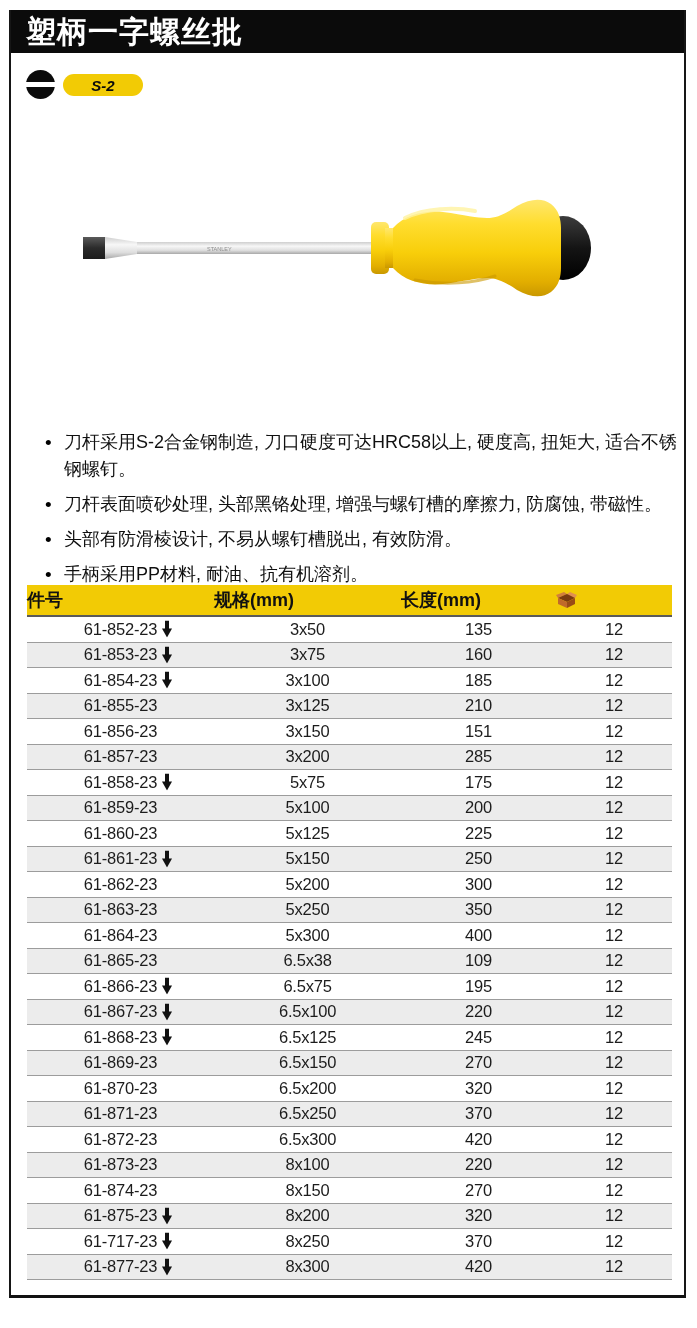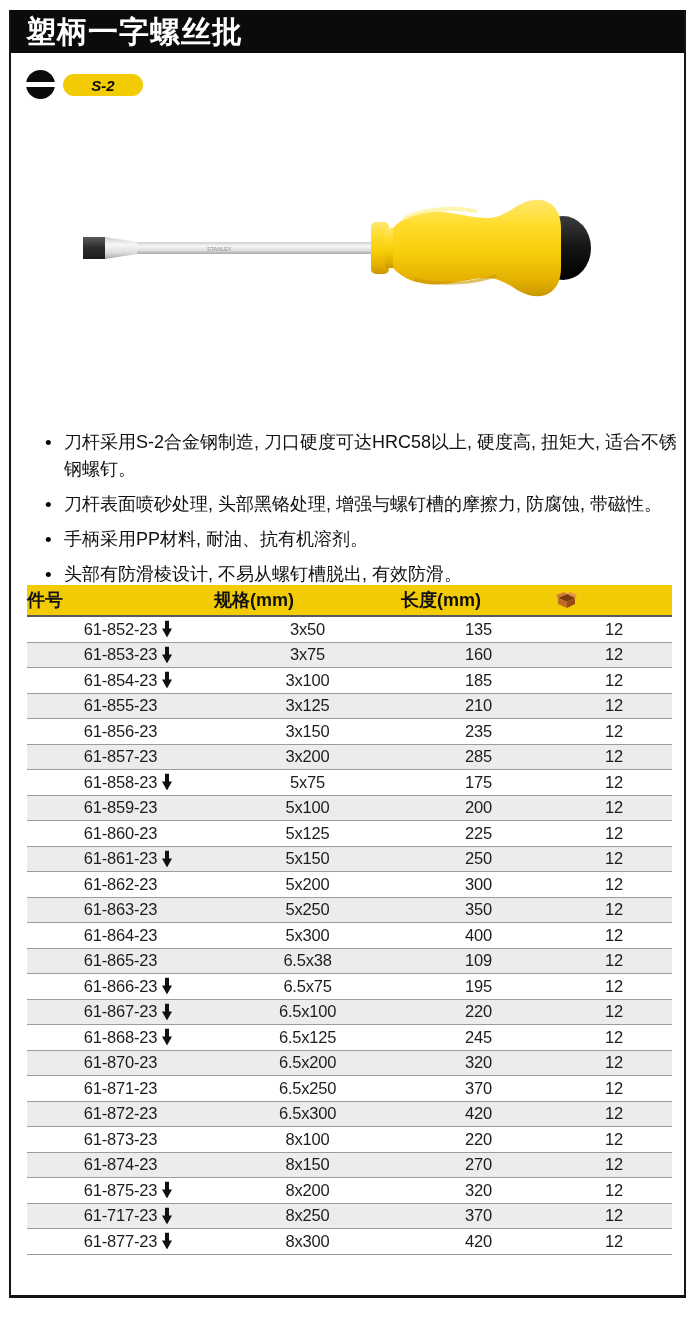--- a/index.html
+++ b/index.html
@@ -100,25 +100,25 @@
     <ul class="feature-list">
   <li>
     <span>刀杆采用S-2合金钢制造, 刀口硬度可达HRC58以上, 硬度高, 扭矩大, 适合不锈钢螺钉。</span>
   </li>
 
   <li>
     <span>刀杆表面喷砂处理, 头部黑铬处理, 增强与螺钉槽的摩擦力, 防腐蚀, 带磁性。</span>
   </li>
 
   <li>
+    <span>头部有防滑棱设计, 不易从螺钉槽脱出, 有效防滑。</span>
+  </li>
+
+  <li>
     <span>手柄采用PP材料, 耐油、抗有机溶剂。</span>
-  </li>
-
-  <li>
-    <span>头部有防滑棱设计, 不易从螺钉槽脱出, 有效防滑。</span>
   </li>
 </ul>
 
     <table class="spec-table">
       <colgroup>
           <col style="width:29%">
           <col style="width:29%">
           <col style="width:24%">
           <col style="width:18%">
         </colgroup>
@@ -195,21 +195,21 @@
     <td>210</td>
     <td>12</td>
   </tr>
 
   <tr>
     <td class="part-cell">
       <span>61-856-23</span>
       
     </td>
     <td>3x150</td>
-    <td>235</td>
+    <td>151</td>
     <td>12</td>
   </tr>
 
   <tr>
     <td class="part-cell">
       <span>61-857-23</span>
       
     </td>
     <td>3x200</td>
     <td>285</td>
@@ -344,20 +344,29 @@
           <rect x="4" y="0" width="4" height="9" fill="#111"></rect>
           <polygon points="1,8 11,8 6,17" fill="#111"></polygon>
         </svg>
       </span>
     </td>
     <td>6.5x125</td>
     <td>245</td>
     <td>12</td>
   </tr>
 
+  <tr>
+    <td class="part-cell">
+      <span>61-869-23</span>
+      
+    </td>
+    <td>6.5x150</td>
+    <td>270</td>
+    <td>12</td>
+  </tr>
 
   <tr>
     <td class="part-cell">
       <span>61-870-23</span>
       
     </td>
     <td>6.5x200</td>
     <td>320</td>
     <td>12</td>
   </tr>

